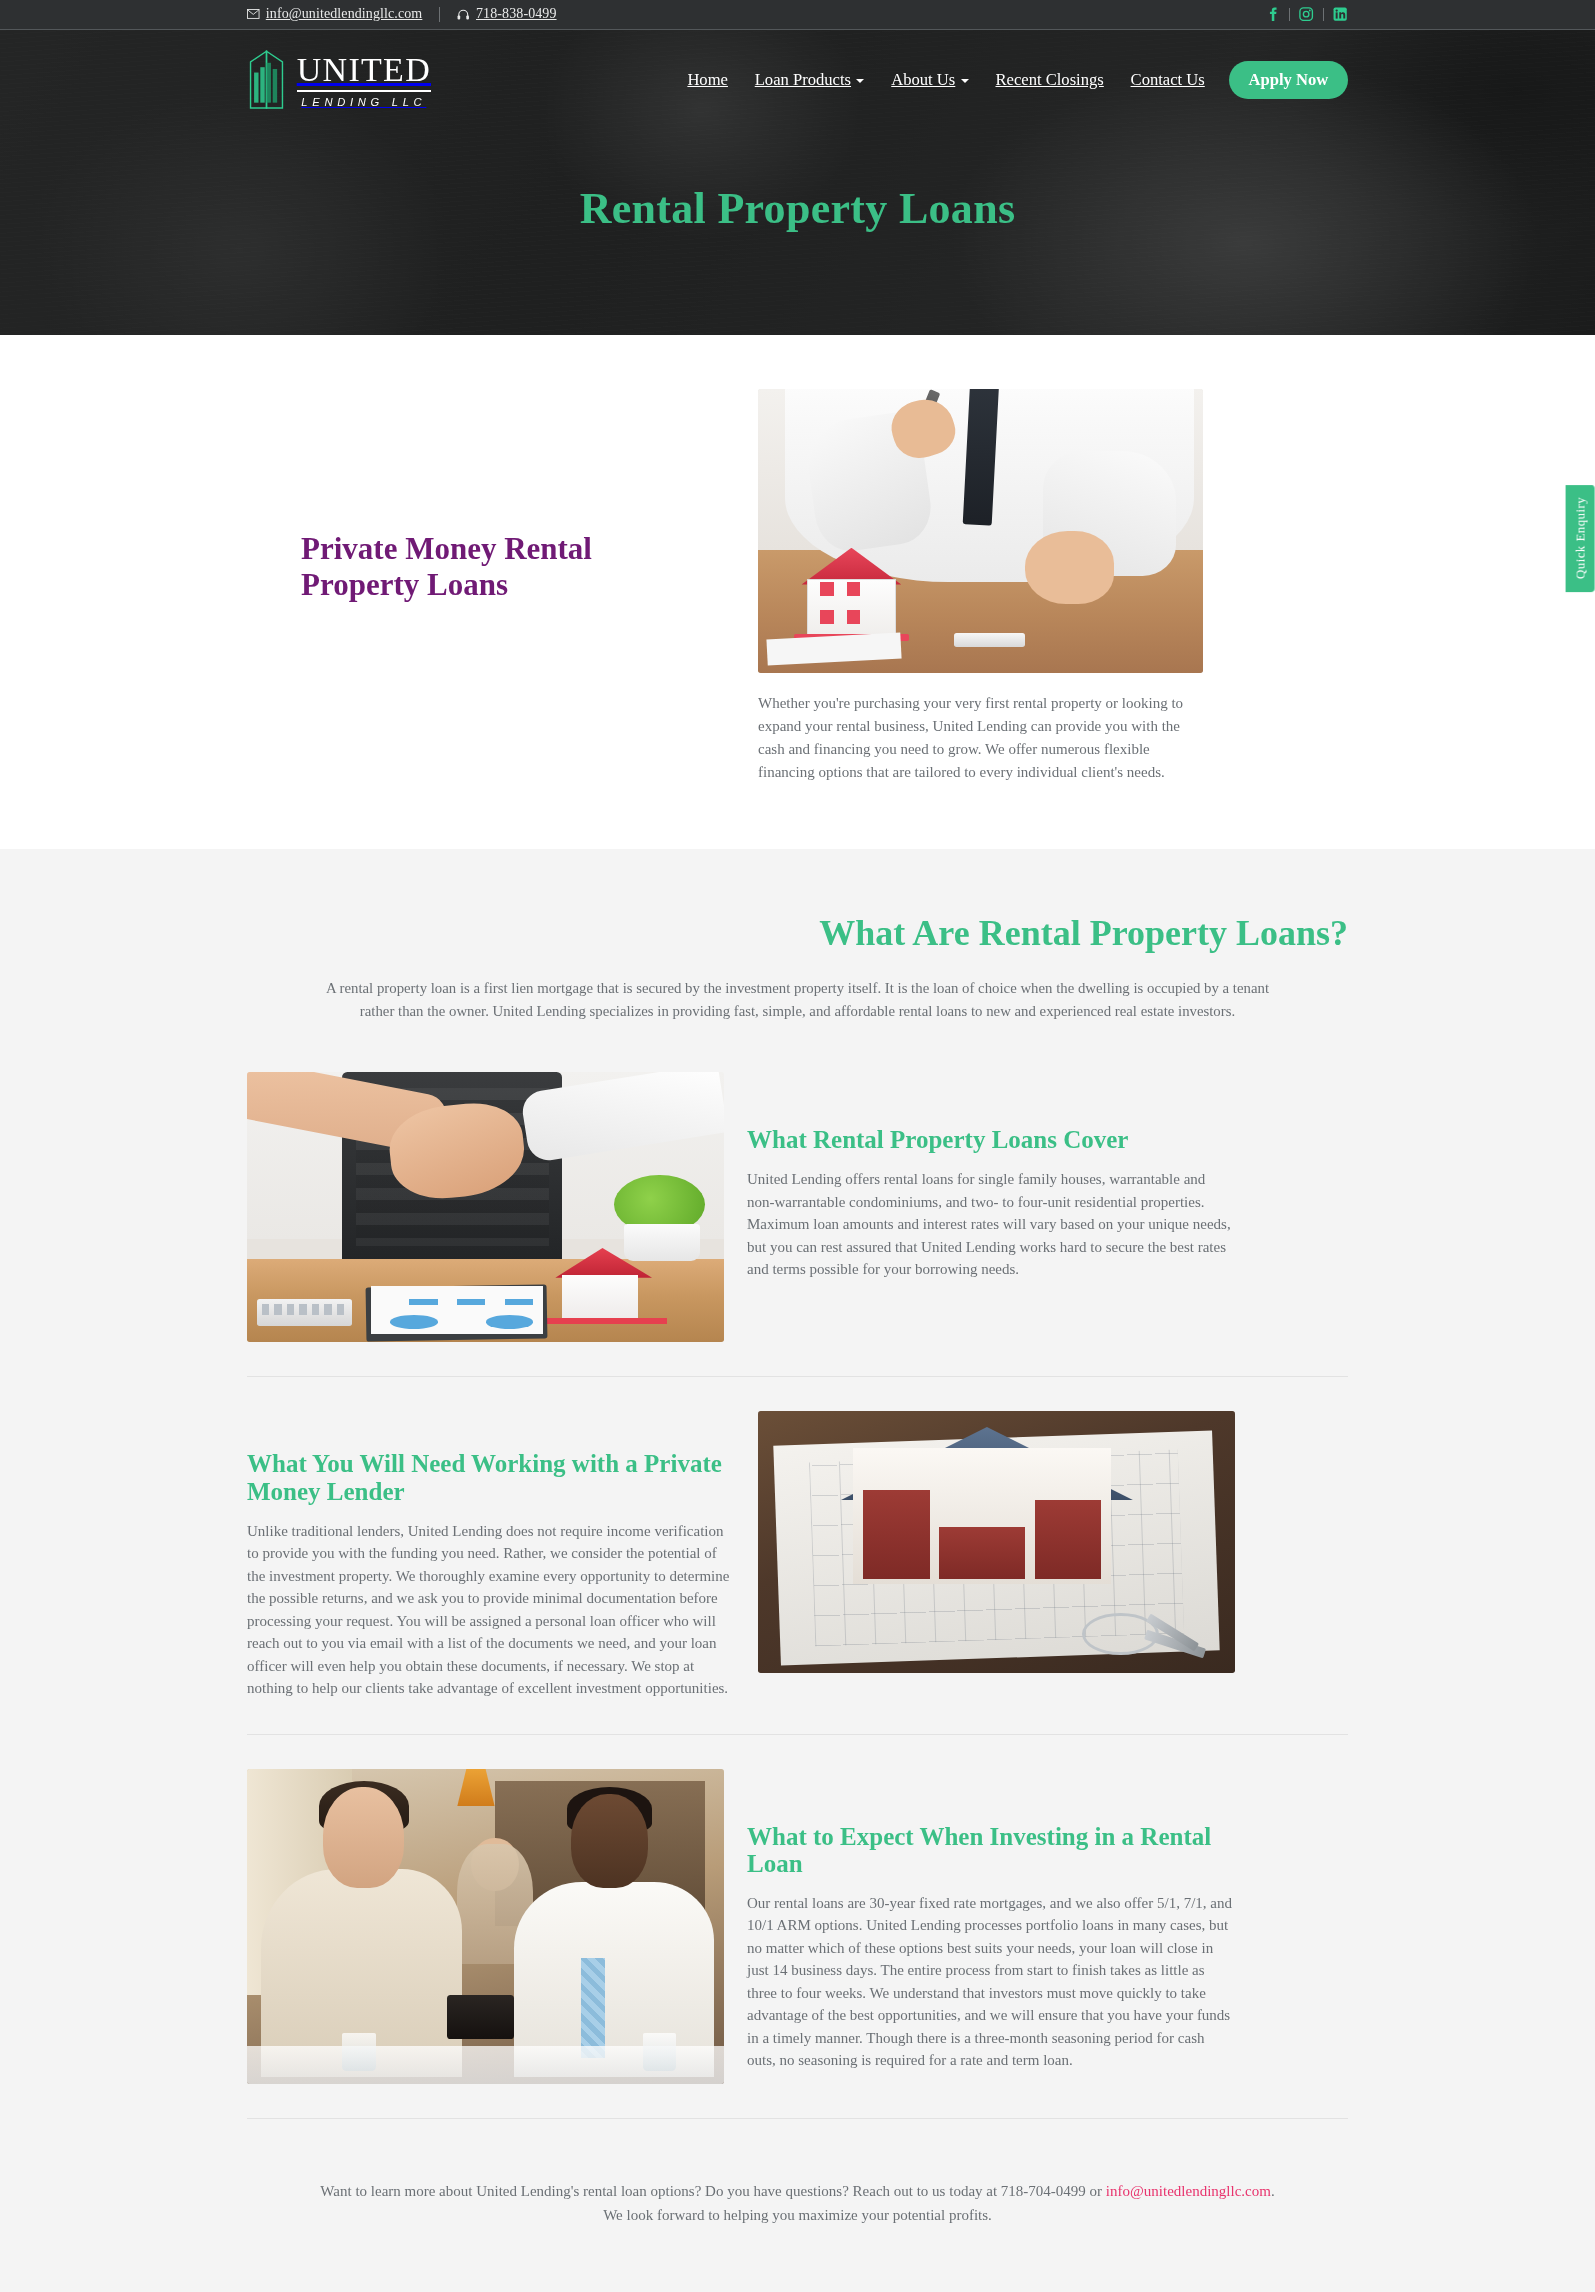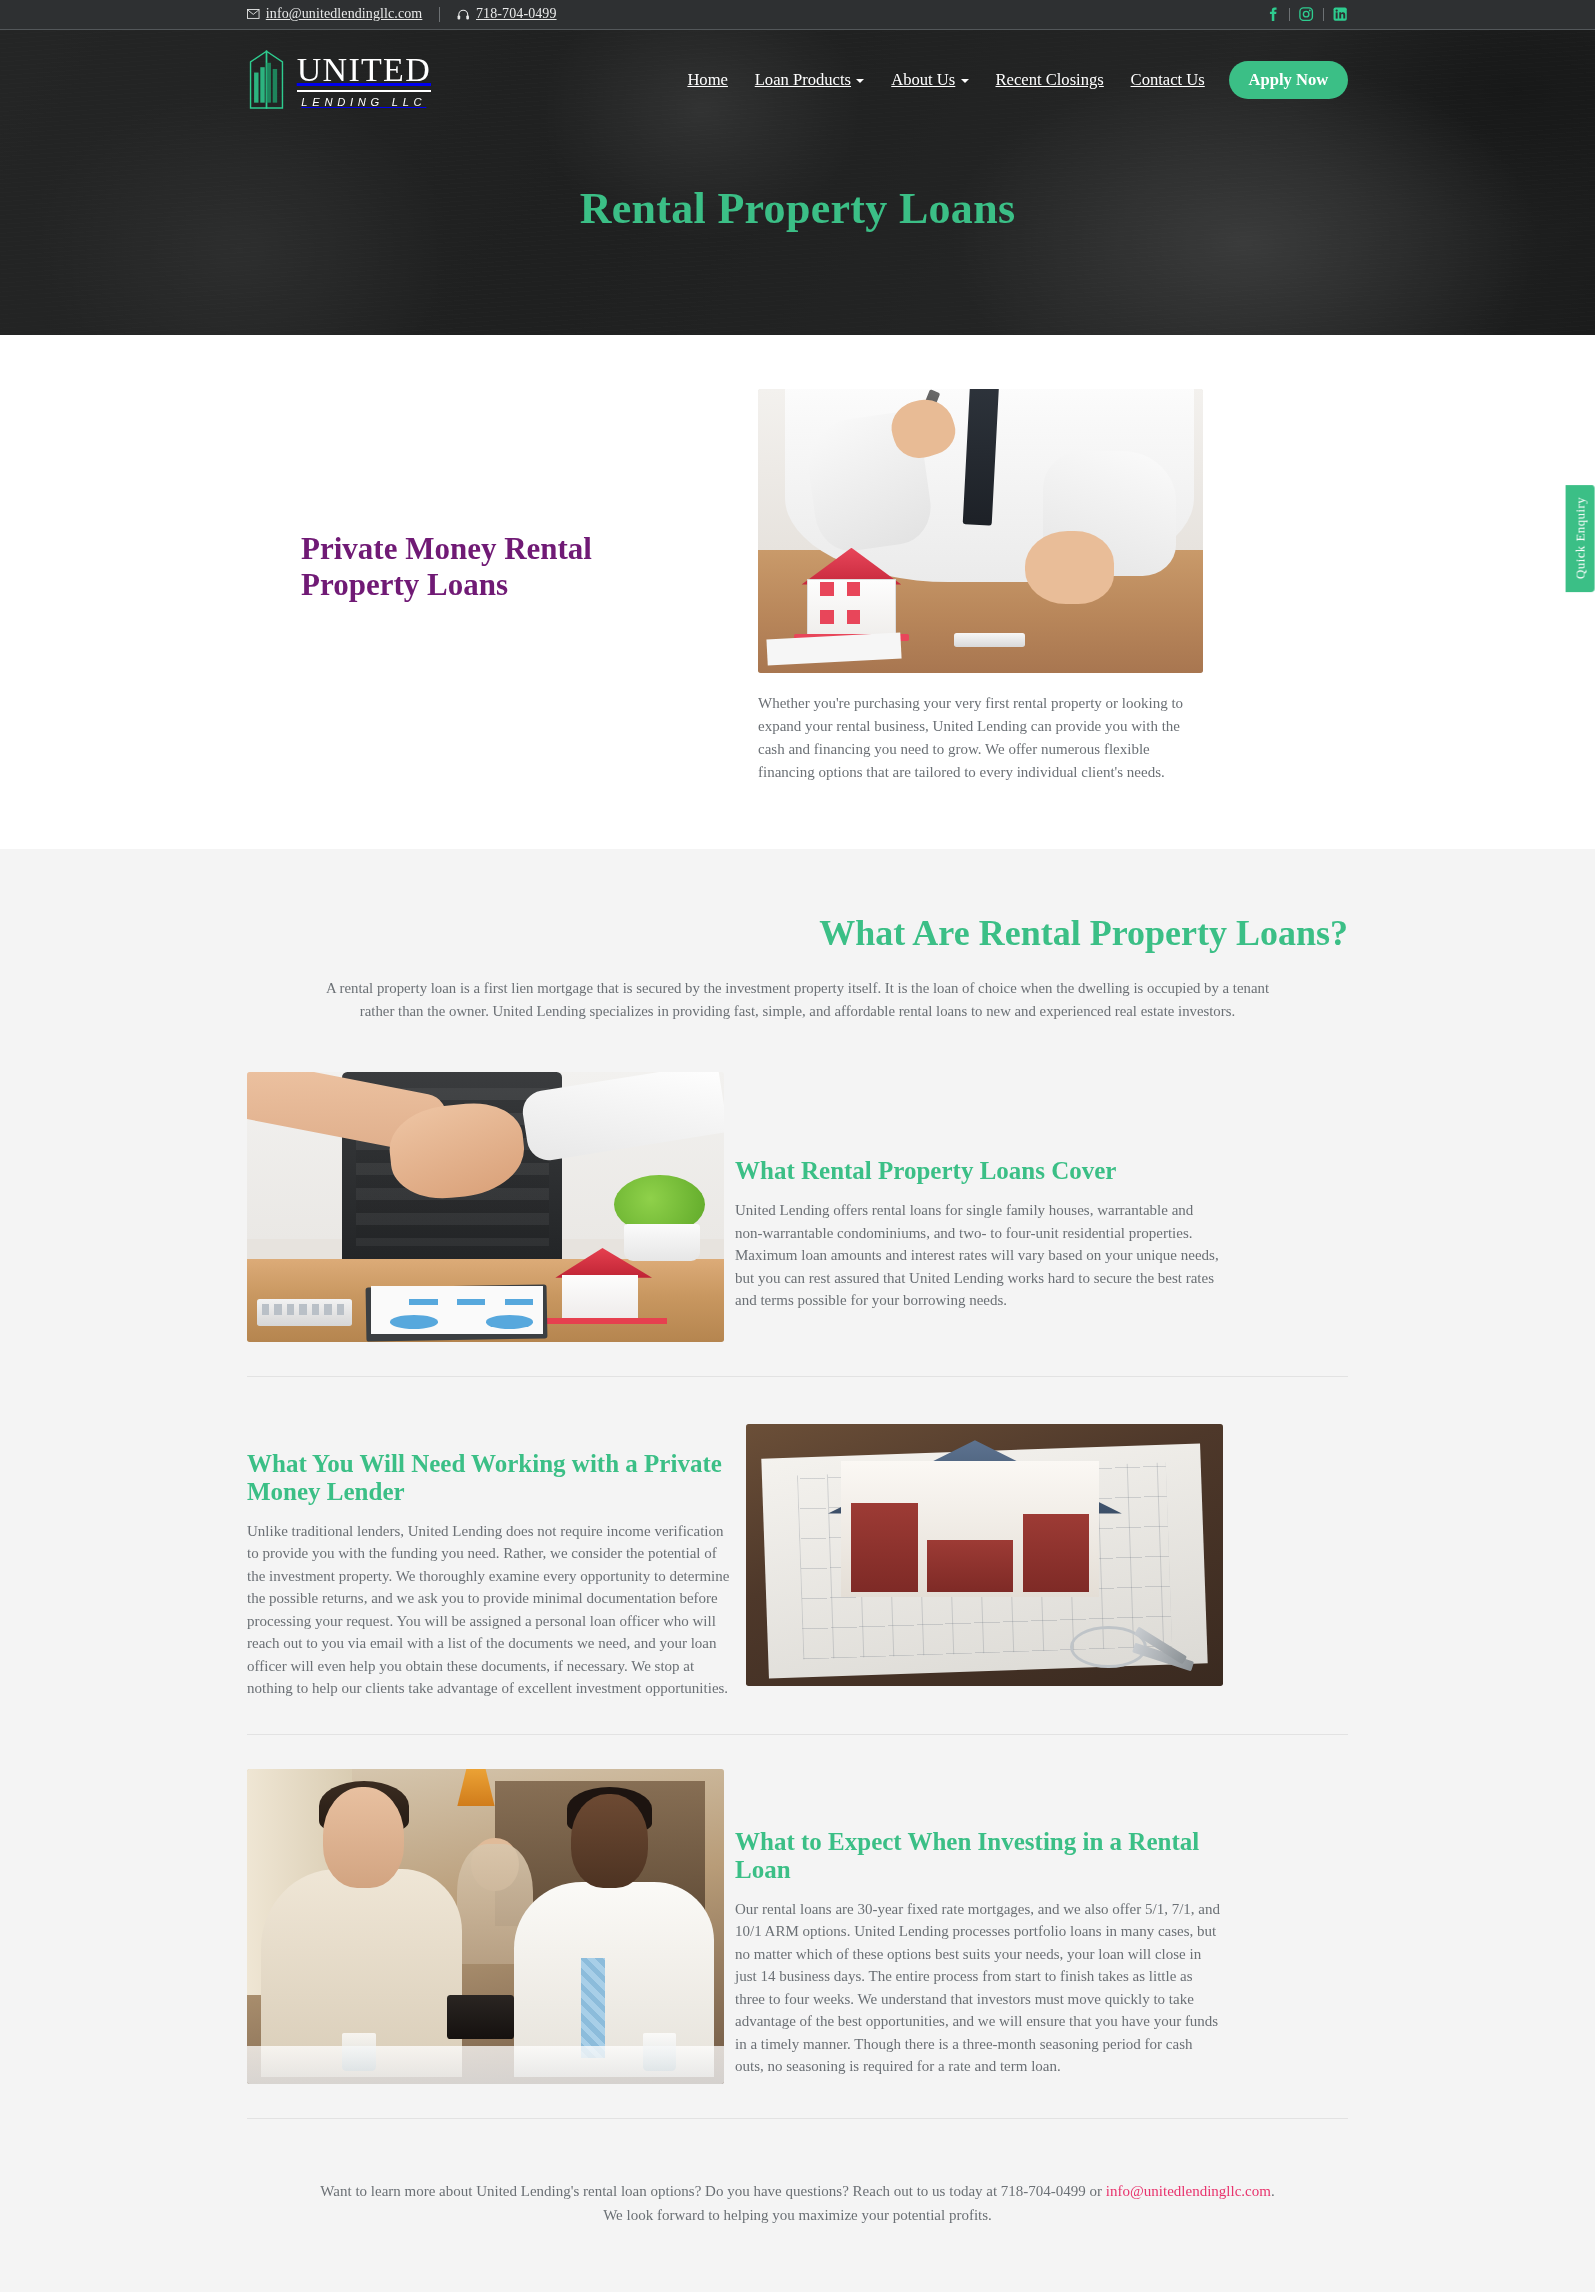--- a/index.html
+++ b/index.html
@@ -155,21 +155,21 @@
   .sec-title {
     color: #3bbf86; font-size: 36px; text-align:right; margin-bottom: 23px;
     font-family: "Liberation Serif", serif;
   }
   .sec-lede {
     width: 972px; margin: 0 auto 50px; text-align:center;
     font-size: 14.8px; line-height: 1.52; color:#6b7075;
   }
 
   .block {
-    display:flex; gap: 11px; align-items: center;
+    display:flex; gap: 23px; align-items: flex-start;
     padding-bottom: 34px;
   }
   .block.reverse { flex-direction: row-reverse; justify-content: flex-end;}
   .block-img {
     width: 477px; flex: 0 0 477px; border-radius: 2.7px; overflow: hidden; position:relative;
   }
   .block-body { width: 488px; padding-top: 54px; }
   .block.reverse .block-body { padding-top: 39px; }
   .block-h {
     color: #3bbf86; font-size: 25px; line-height: 1.1; margin-bottom: 14.3px;
@@ -271,21 +271,21 @@
       </a>
       <span class="contact-sep"></span>
       <a class="contact-item" href="#">
         <span class="ci-ico">
           <svg width="12.5" height="11.6" viewBox="0 0 14 13">
               <path d="M2 8 V6.5 a5 5 0 0 1 10 0 V8" fill="none" stroke="#e9eaea" stroke-width="1.2"></path>
               <rect x="0.6" y="7.3" width="3" height="4.6" rx="1.2" fill="#e9eaea"></rect>
               <rect x="10.4" y="7.3" width="3" height="4.6" rx="1.2" fill="#e9eaea"></rect>
             </svg>
         </span>
-        <span>718-704-0499</span>
+        <span>718-838-0499</span>
       </a>
     </div>
 
     <div class="social-group">
       <a class="social-ico" href="#">
         <svg width="14.3" height="14.3" viewBox="0 0 16 16">
             <path d="M10.2 3.2h1.6V0.6h-2.3c-1.9 0-3 1.2-3 3.1v1.6H4.4v2.6h2.1V16h2.8V7.9h2.1l.3-2.6H9.3V4.1c0-.6.3-.9.9-.9z" fill="#2ecc8f"></path>
           </svg>
       </a>
       <span class="social-sep"></span>

